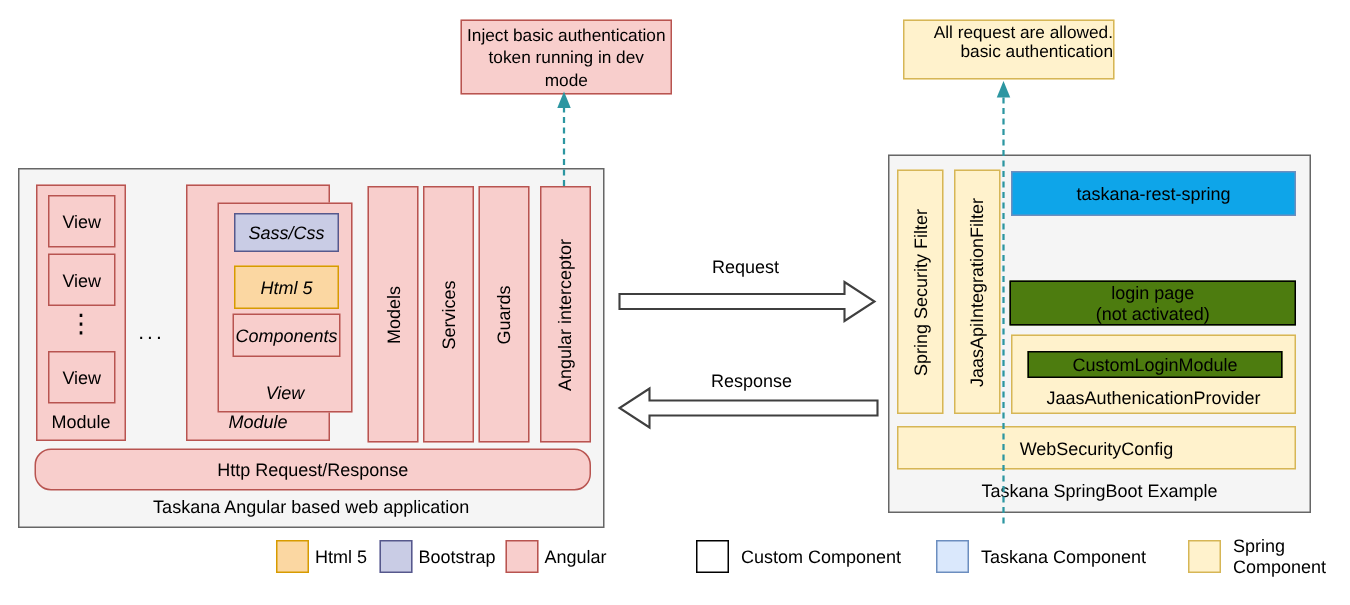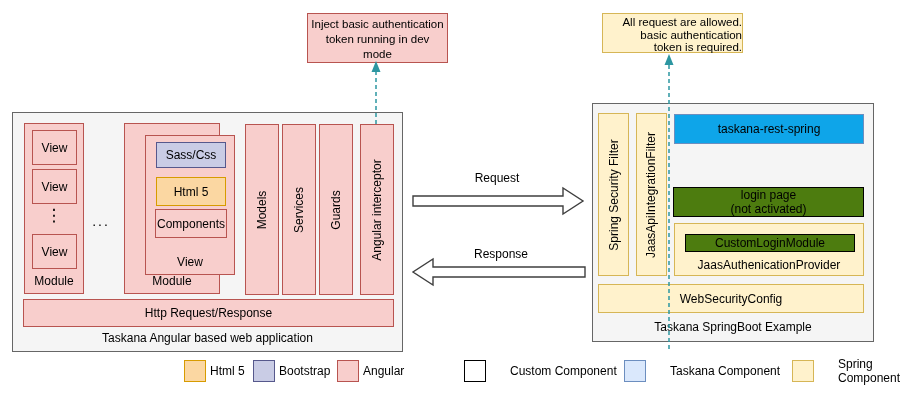--- a/index.html
+++ b/index.html
@@ -18,63 +18,62 @@
   .vcol>span{transform:rotate(-90deg);white-space:nowrap;}
   .blabel{position:absolute;left:0;right:0;bottom:5px;text-align:center;}
   .ctitle{position:absolute;left:0;right:0;bottom:6px;text-align:center;}
   .callout{text-align:center;padding-top:3px;font-size:11.5px;}
   .callout .line{display:block;}
   .line{display:block;}
   .alabel{position:absolute;width:110px;text-align:center;}
   .hdots{position:absolute;text-align:center;font-size:14px;letter-spacing:2px;}
   .vdots{position:absolute;left:0;right:0;text-align:center;font-size:17px;line-height:1;}
   .legend-item{position:absolute;top:360px;height:22px;display:flex;align-items:center;gap:4px;}
-  .legend-item.wide{gap:24px;align-items:center;}
+  .legend-item.wide{gap:8px;align-items:center;}
   .swatch{width:22px;height:22px;border:1px solid #000;box-sizing:border-box;flex:0 0 auto;}
   svg.overlay{position:absolute;left:0;top:0;pointer-events:none;}
   .dash{stroke:#2c96a1;stroke-width:1.5;stroke-dasharray:4 3;fill:none;}
   .dash-head{fill:#2c96a1;}
   .block-arrow{fill:#ffffff;stroke:#3f3f3f;stroke-width:1.4;}
 </style>
 </head>
 <body>
 
 <div class="canvas">
 
   <div class="box pink callout" style="left:307px;top:13px;width:141px;height:50px;line-height:15px;">
     <span class="line">Inject basic authentication</span>
     <span class="line">token running in dev</span>
     <span class="line">mode</span>
   </div>
 
   <div class="box yellow callout" style="left:602px;top:13px;width:141px;height:40px;line-height:12.5px;padding-top:2px;text-align:right;">
     <span class="line">All request are allowed.</span>
     <span class="line">basic authentication</span>
-    <span class="line">token is required.</span>
   </div>
 
   <div class="box gray" style="left:12px;top:112px;width:391px;height:240px;">
 
     <div class="box pink" style="left:11px;top:10px;width:60px;height:171px;">
       <div class="box pink center" style="left:7px;top:6px;width:45px;height:35px;">
         <span>View</span>
       </div>
       <div class="box pink center" style="left:7px;top:45px;width:45px;height:35px;">
         <span>View</span>
       </div>
       <div class="vdots" style="top:83px;">⋮</div>
       <div class="box pink center" style="left:7px;top:110px;width:45px;height:35px;">
         <span>View</span>
       </div>
       <div class="blabel">Module</div>
     </div>
 
     <div class="hdots" style="left:73px;top:100px;width:30px;">...</div>
 
-    <div class="box pink" style="left:111px;top:10px;width:96px;height:171px;">
+    <div class="box pink" style="left:111px;top:10px;width:96px;height:171px;font-style:italic;">
       <div class="box pink" style="left:20px;top:11px;width:90px;height:140px;">
         <div class="box purple center" style="left:10px;top:6px;width:70px;height:26px;">
           <span>Sass/Css</span>
         </div>
         <div class="box orange center" style="left:10px;top:41px;width:70px;height:29px;">
           <span>Html 5</span>
         </div>
         <div class="box pink center" style="left:9px;top:73px;width:72px;height:29px;">
           <span>Components</span>
         </div>
@@ -89,21 +88,21 @@
     <div class="box pink vcol" style="left:269px;top:11px;width:34px;height:171px;">
       <span>Services</span>
     </div>
     <div class="box pink vcol" style="left:306px;top:11px;width:34px;height:171px;">
       <span>Guards</span>
     </div>
     <div class="box pink vcol" style="left:347px;top:11px;width:34px;height:171px;">
       <span>Angular interceptor</span>
     </div>
 
-    <div class="box pink center" style="left:10px;top:186px;width:371px;height:28px;">
+    <div class="box pink center" style="left:10px;top:186px;width:371px;height:28px;border-radius:11px;">
       <span>Http Request/Response</span>
     </div>
 
     <div class="ctitle">Taskana Angular based web application</div>
   </div>
 
   <div class="alabel" style="left:442px;top:171px;">Request</div>
   <div class="alabel" style="left:446px;top:247px;">Response</div>
 
   <div class="box gray" style="left:592px;top:103px;width:282px;height:239px;">

